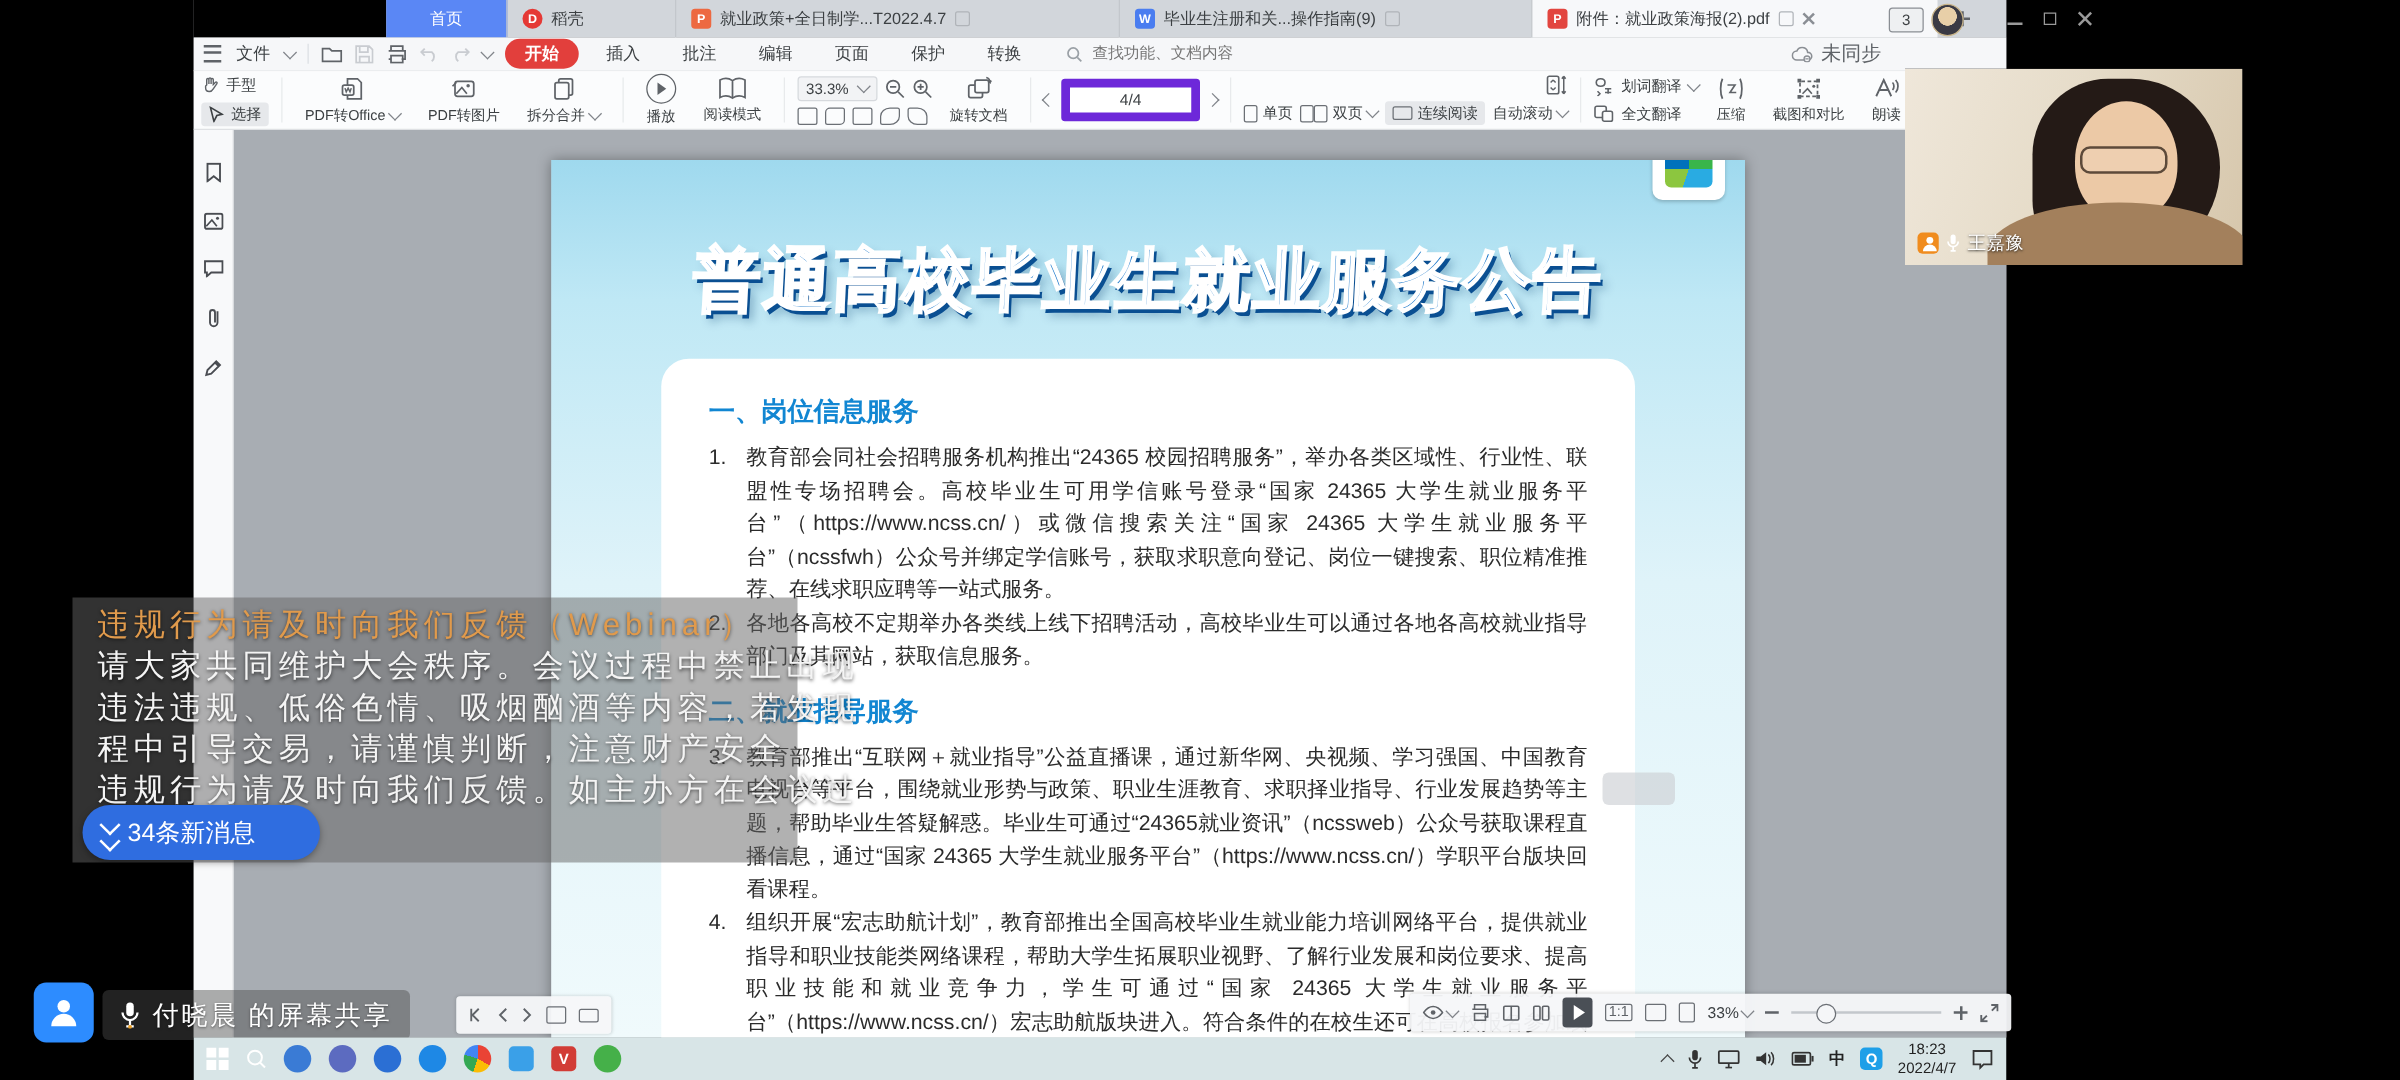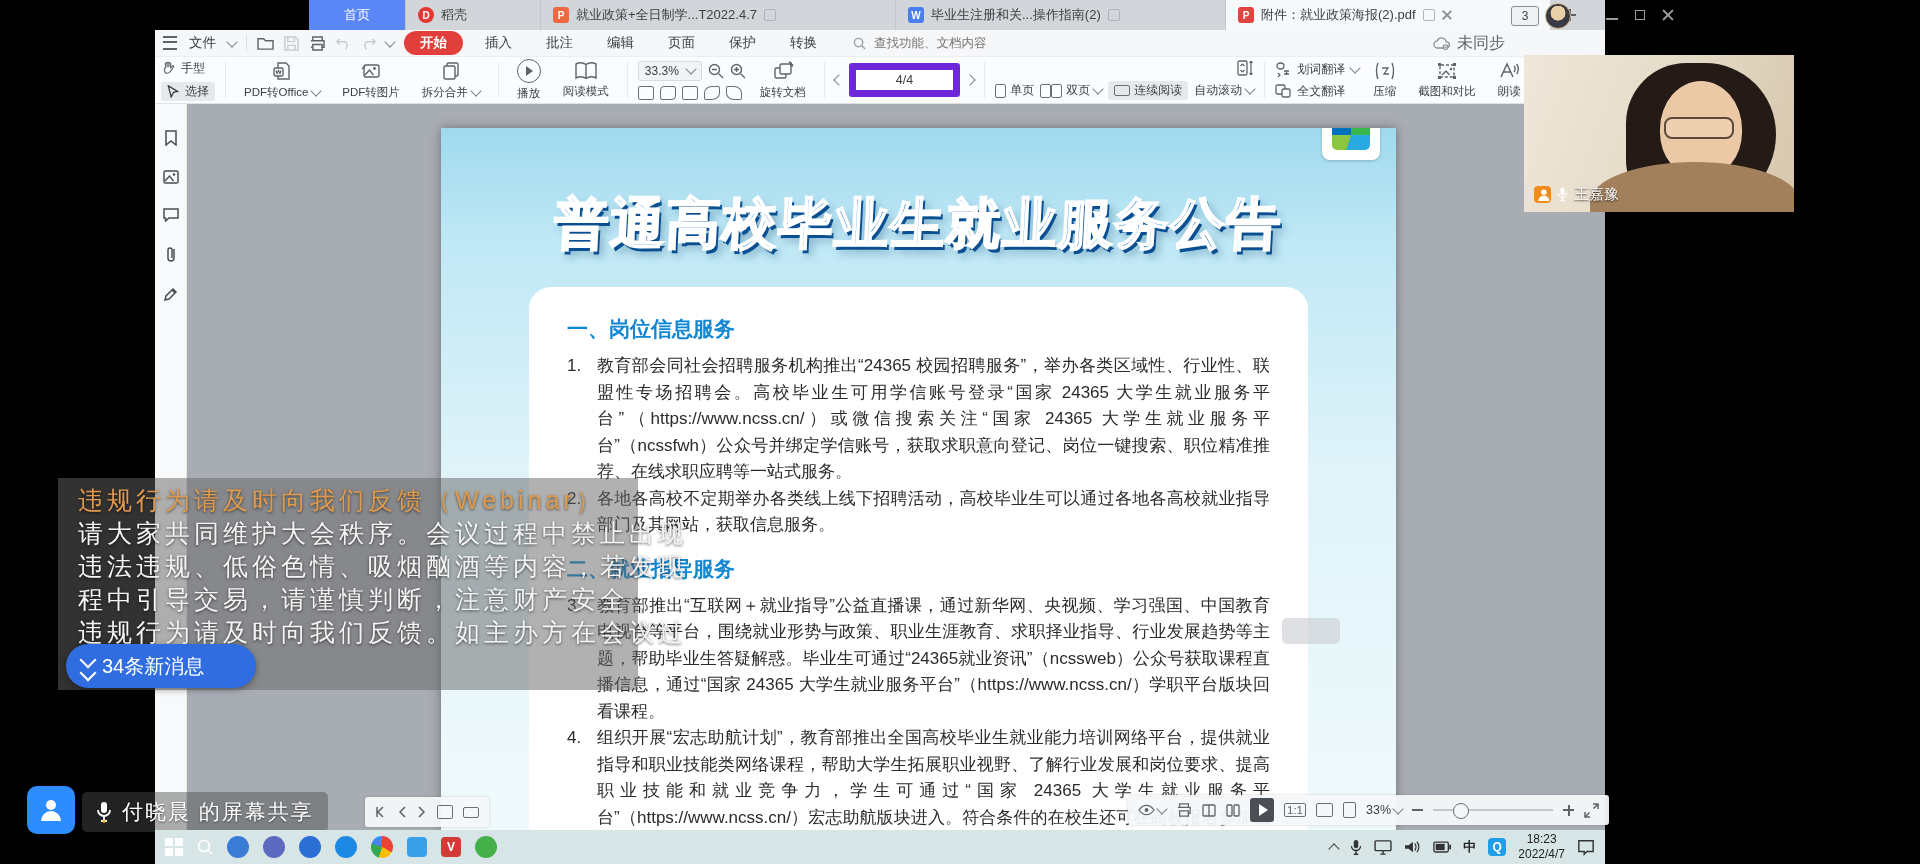--- a/index.html
+++ b/index.html
@@ -30,21 +30,21 @@
   .chev.left{transform:rotate(135deg);margin:0;}
   .chev.right{transform:rotate(-45deg);margin:0;}
   
   #menubar{left:155px;top:30px;width:1450px;height:27px;background:#f6f7f9;display:flex;align-items:center;gap:10px;padding:0 8px;box-sizing:border-box;border-bottom:1px solid #ebedef;}
   .burger{width:14px;height:10px;border-top:2px solid #5f6368;border-bottom:2px solid #5f6368;position:relative;}
   .burger::before{content:"";position:absolute;left:0;top:2.5px;width:14px;height:2px;background:#5f6368;}
   .menuitem{font-size:13.5px;color:#3c4043;padding:2px 12px;}
   .menuitem.start{background:#e23f3c;color:#fff;border-radius:13px;padding:3px 16px;font-weight:bold;}
   .vdiv{width:1px;height:16px;background:#dcdfe3;}
   #menusearch{display:flex;align-items:center;gap:6px;margin-left:14px;}
-  #menusearch input{border:none;background:transparent;outline:none;font-size:12.5px;color:#c2410c;width:150px;font-family:Liberation Serif, serif;}
+  #menusearch input{border:none;background:transparent;outline:none;font-size:12.5px;color:#c2410c;width:150px;font-family:Liberation Mono, monospace;}
   
   #toolbar{left:155px;top:57px;width:1450px;height:47px;background:#fbfcfd;border-bottom:1px solid #dfe1e4;display:flex;align-items:center;padding:0 6px;box-sizing:border-box;gap:6px;}
   .tdiv{width:1px;height:36px;background:#e8eaec;margin:0 4px;}
   .titem{display:flex;flex-direction:column;align-items:center;justify-content:flex-end;gap:3px;font-size:11.5px;color:#3c4043;padding:0 8px;white-space:nowrap;}
   .trowcol{display:flex;flex-direction:column;gap:5px;justify-content:center;}
   .trow{display:flex;align-items:center;gap:6px;font-size:12px;color:#3c4043;white-space:nowrap;}
   .sel{background:#e6e8eb;border-radius:3px;padding:1px 6px;}
   .zoombox{border:1px solid #d6d9dd;border-radius:3px;background:#f2f3f5;font-size:12px;color:#3c4043;padding:2px 6px;display:flex;align-items:center;gap:8px;}
   .pagebox{border:7px solid #6d28d9;border-radius:3px;background:#fff;font-size:12.5px;color:#3c4043;padding:3px 40px;}
   .mini{width:14px;height:12px;border:1.3px solid #6b6f75;border-radius:2px;}
@@ -128,21 +128,21 @@
       <span class="ficon" style="background:#e53935;border-radius:50%;">D</span>
       <span>稻壳</span>
     </div>
     <div class="tab" style="width:330px;">
       <span class="ficon" style="background:#ed6941;">P</span>
       <span>就业政策+全日制学...T2022.4.7</span>
       <span class="pin"></span>
     </div>
     <div class="tab" style="width:305px;">
       <span class="ficon" style="background:#4a7df0;">W</span>
-      <span>毕业生注册和关...操作指南(2)</span>
+      <span>毕业生注册和关...操作指南(9)</span>
       <span class="pin"></span>
     </div>
     <div class="tab active" style="width:300px;">
       <span class="ficon" style="background:#e2453f;">P</span>
       <span>附件：就业政策海报(2).pdf</span>
       <span class="pin"></span>
       <span class="xicon"></span>
     </div>
     <div style="width:40px;display:flex;align-items:center;justify-content:center;">
         <span class="plus"></span>

